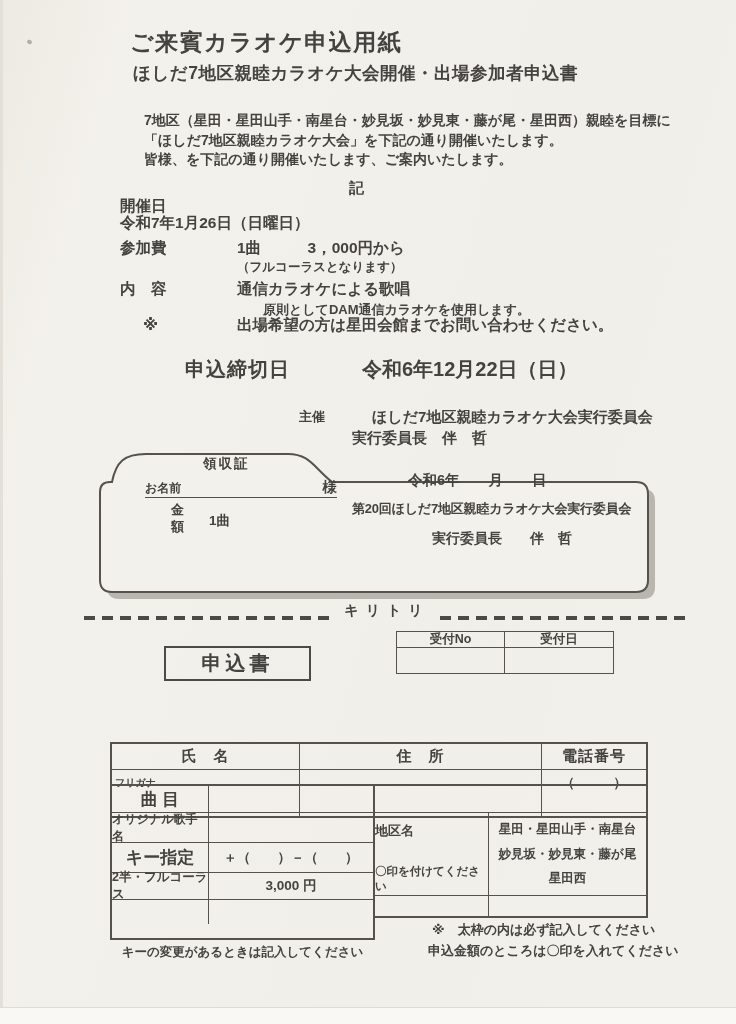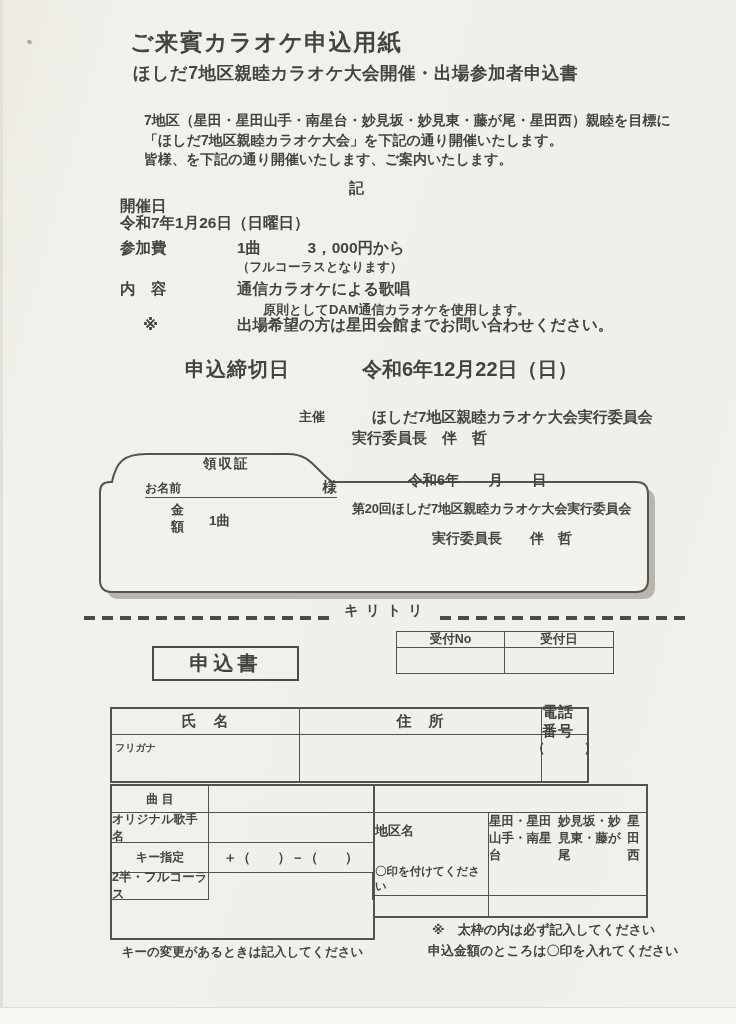--- a/index.html
+++ b/index.html
@@ -25,21 +25,21 @@
   .sb{font-weight:600;}
   
   .nrow{position:absolute;left:120px;width:560px;display:flex;font-size:15.5px;font-weight:600;line-height:17px;}
   .nrow .lab{width:117px;flex:none;}
   
   .tbl{position:absolute;display:grid;border:2px solid var(--line);box-sizing:border-box;}
   .c{box-sizing:border-box;min-width:0;min-height:0;}
   .br{border-right:1.5px solid var(--line);}
   .bb{border-bottom:1.5px solid var(--line);}
   .hc{display:flex;align-items:center;justify-content:center;font-weight:bold;font-size:15px;letter-spacing:1px;}
-  .lc{display:flex;align-items:center;justify-content:center;font-weight:600;font-size:12px;}
+  .lc{display:flex;align-items:center;justify-content:center;font-weight:600;font-size:17px;}
   .vc{display:flex;align-items:center;justify-content:center;font-weight:600;font-size:13.5px;}
   .dashbar{height:4px;flex:1;background:repeating-linear-gradient(90deg,#4c4a46 0 11px,transparent 11px 18px);}
   .cutline{position:absolute;left:84px;top:602px;width:606px;display:flex;align-items:flex-end;}
   .cutlabel{font-size:14px;font-weight:600;letter-spacing:7px;padding:0 10px;white-space:nowrap;}
   .speck{position:absolute;left:27px;top:40px;width:5px;height:4px;background:#8f8d88;border-radius:50%;opacity:.65;transform:rotate(20deg);}
   .bottom-strip{position:absolute;left:0;top:1007px;width:736px;height:17px;background:#f9f8f4;border-top:1px solid #dedcd5;}
   .left-edge{position:absolute;left:0;top:0;width:3px;height:1024px;background:#e2e0d9;}
 </style>
 </head>
 <body>
@@ -102,63 +102,64 @@
   <div class="abs b" style="left:408px;top:471px;font-size:14.5px;">令和6年　　月　　日</div>
   <div class="abs b" style="left:352px;top:500px;font-size:13px;letter-spacing:-.2px;">第20回ほしだ7地区親睦カラオケ大会実行委員会</div>
   <div class="abs b" style="left:432px;top:530px;font-size:14px;">実行委員長　　伴　哲</div>
 
   <div class="cutline">
     <div class="dashbar"></div>
     <div class="cutlabel">キリトリ</div>
     <div class="dashbar"></div>
   </div>
 
-  <div class="abs" style="left:152px;top:646px;width:143px;height:31px;border:2.5px solid #4c4a46;display:flex;align-items:center;justify-content:center;">
+  <div class="abs" style="left:164px;top:646px;width:143px;height:31px;border:2.5px solid #4c4a46;display:flex;align-items:center;justify-content:center;">
     <span class="b" style="font-size:20px;letter-spacing:4px;">申込書</span>
   </div>
 
   <div class="tbl" style="left:380px;top:631px;width:218px;height:43px;border-width:1.5px;grid-template-columns:1fr 1fr;grid-template-rows:16px 1fr;margin-left:16px;">
     <div class="c br bb lc" style="font-size:12.5px;">受付No</div>
     <div class="c bb lc" style="font-size:12.5px;">受付日</div>
     <div class="c br"></div>
     <div class="c"></div>
   </div>
 
-  <div class="tbl" style="left:110px;top:707px;width:479px;height:76px;grid-template-columns:188px 242px 1fr;grid-template-rows:26px 1fr;">
+  <div class="tbl" style="left:110px;top:742px;width:538px;height:76px;grid-template-columns:188px 242px 1fr;grid-template-rows:26px 1fr;">
     <div class="c br bb hc">氏　名</div>
     <div class="c br bb hc">住　所</div>
     <div class="c bb hc">電話番号</div>
     <div class="c br" style="padding:2px 3px;">
       <span style="font-size:10px;font-weight:600;">フリガナ</span>
     </div>
     <div class="c br"></div>
     <div class="c" style="display:flex;justify-content:center;padding-top:4px;">
       <span style="font-size:13px;font-weight:600;">（　　　）</span>
     </div>
   </div>
 
   <div class="tbl" style="left:110px;top:784px;width:265px;height:156px;grid-template-columns:97px 1fr;grid-template-rows:27px 30px 30px 27px 24px 1fr;">
     <div class="c br bb lc">曲 目</div>
     <div class="c bb"></div>
     <div class="c br bb lc" style="font-size:12px;">オリジナル歌手名</div>
     <div class="c bb"></div>
     <div class="c br bb lc">キー指定</div>
     <div class="c bb vc">＋（　　）－（　　）</div>
     <div class="c br bb lc" style="font-size:12.5px;">2半・フルコーラス</div>
+    <div class="c bb vc">3,000 円</div>
     <div class="c br"></div>
     <div class="c"></div>
   </div>
 
   <div class="tbl" style="left:373px;top:784px;width:275px;height:134px;grid-template-columns:114px 1fr;grid-template-rows:27px 1fr 20px;">
     <div class="c bb" style="grid-column:1/3;"></div>
     <div class="c br bb" style="display:flex;flex-direction:column;align-items:flex-start;padding-top:9px;gap:24px;">
       <span class="b" style="font-size:13px;">地区名</span>
       <span class="sb" style="font-size:11.5px;">〇印を付けてください</span>
     </div>
-    <div class="c bb" style="display:flex;flex-direction:row;justify-content:space-evenly;font-weight:600;font-size:12.5px;">
+    <div class="c bb" style="display:flex;flex-direction:column;align-items:center;justify-content:space-evenly;font-weight:600;font-size:12.5px;">
       <span>星田・星田山手・南星台</span>
       <span>妙見坂・妙見東・藤が尾</span>
       <span>星田西</span>
     </div>
     <div class="c br"></div>
     <div class="c"></div>
   </div>
 
   <div class="abs sb" style="left:110px;top:944px;width:265px;text-align:center;font-size:12.5px;">キーの変更があるときは記入してください</div>
   <div class="abs sb" style="left:432px;top:921px;font-size:13px;">※　太枠の内は必ず記入してください</div>

